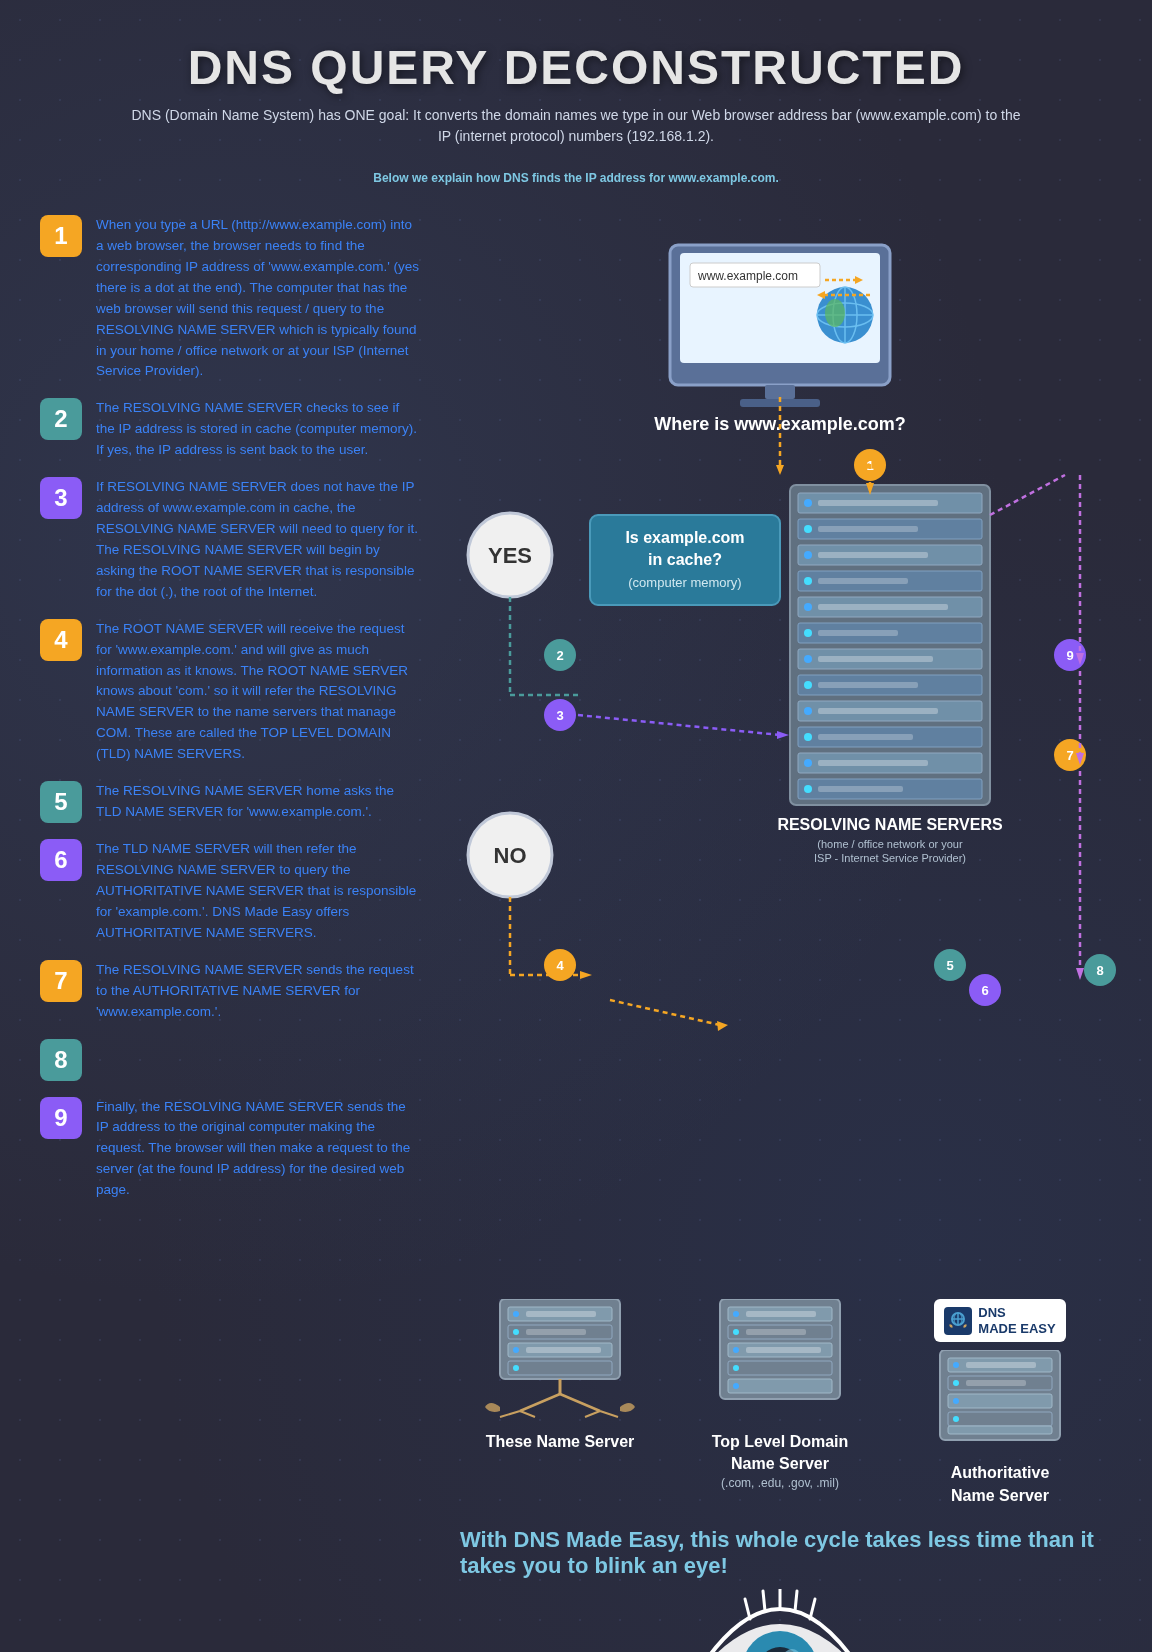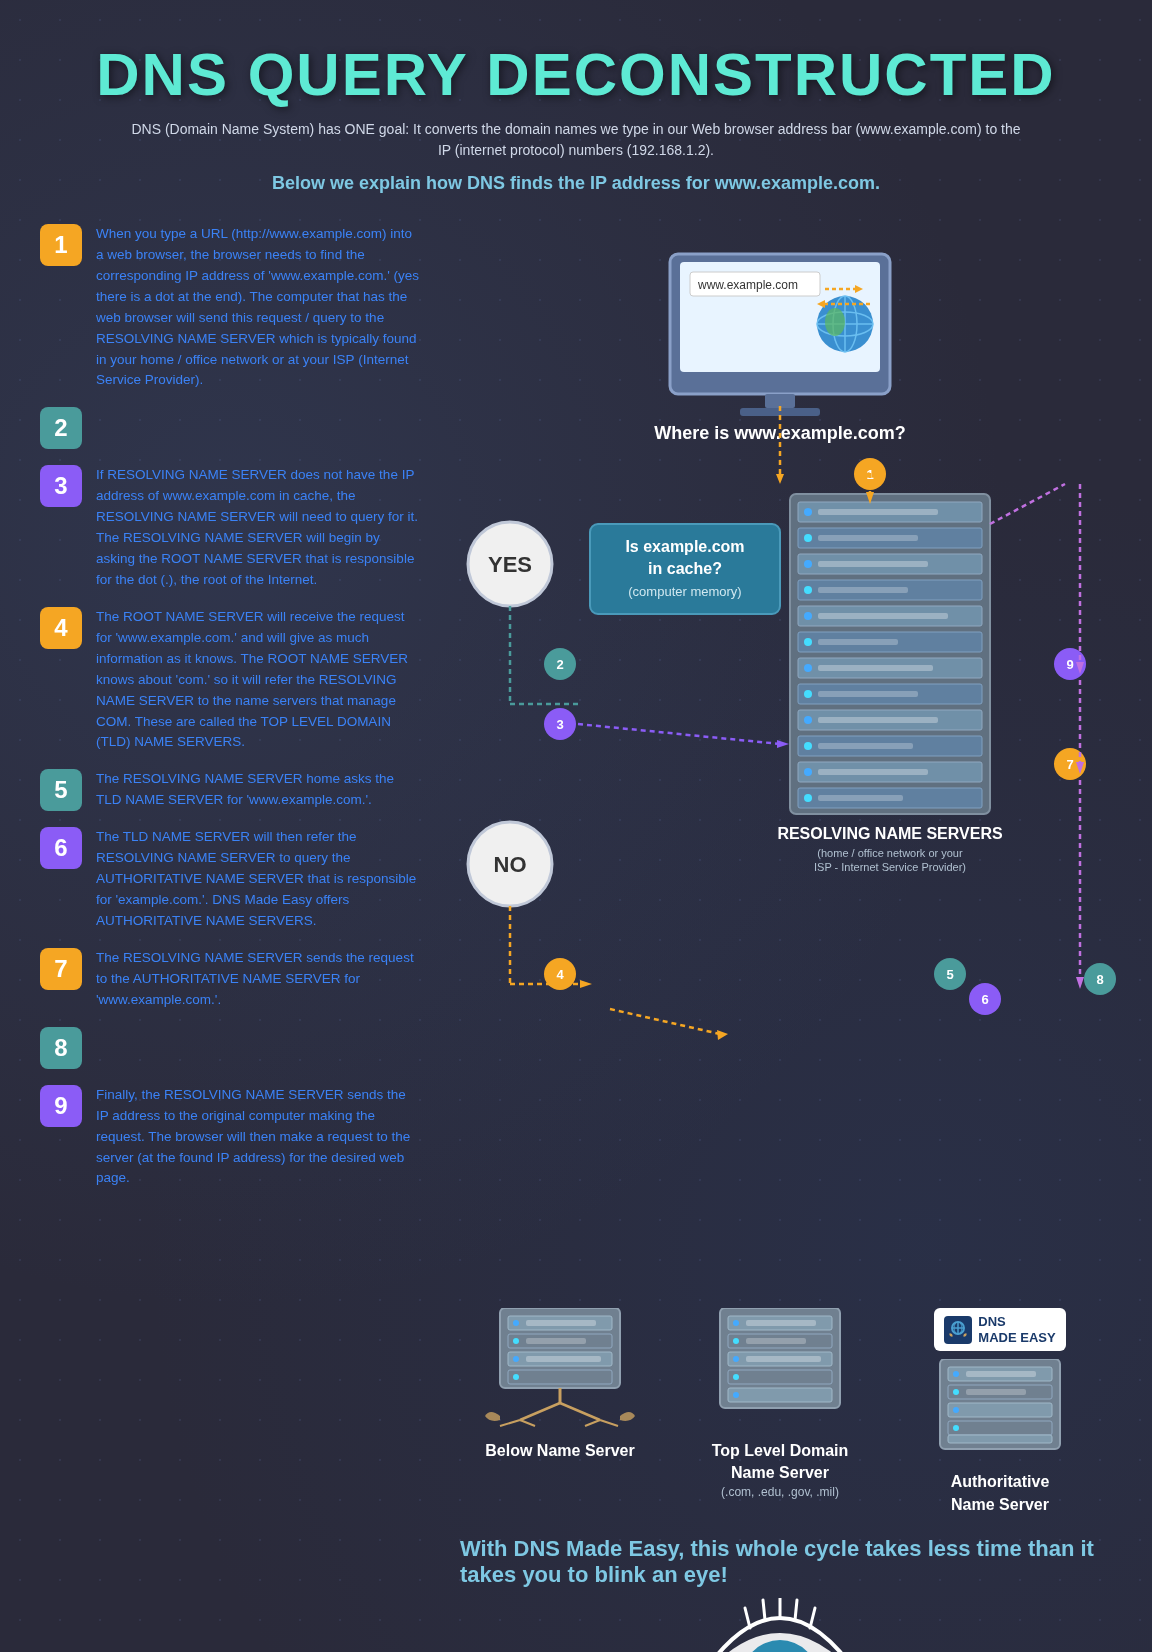--- a/index.html
+++ b/index.html
@@ -31,39 +31,39 @@
       width: 1152px;
       padding: 20px 40px;
     }
 
     
     .header {
       text-align: center;
       padding: 20px 0 10px;
     }
     .main-title {
-      font-size: 60px;
+      font-size: 48px;
       font-weight: 900;
-      color: #5eead4;
+      color: #e5e5e5;
       letter-spacing: 2px;
       text-shadow: 2px 2px 8px rgba(0,0,0,0.5);
     }
     .subtitle {
       font-size: 14px;
       color: #d0d8e8;
       margin-top: 10px;
       line-height: 1.5;
       max-width: 900px;
       margin-left: auto;
       margin-right: auto;
     }
     .highlight-text {
-      font-size: 18px;
+      font-size: 12px;
       color: #7ec8e3;
-      margin-top: 12px;
+      margin-top: 24px;
       font-weight: bold;
       text-align: center;
     }
 
     
     .main-content {
       display: flex;
       margin-top: 20px;
       gap: 20px;
       position: relative;
@@ -186,20 +186,21 @@
 
     <div class="steps-column">
 
       <div class="step-item s1">
         <div class="step-number">1</div>
         <div class="step-text">When you type a URL (http://www.example.com) into a web browser, the browser needs to find the corresponding IP address of 'www.example.com.' (yes there is a dot at the end). The computer that has the web browser will send this request / query to the RESOLVING NAME SERVER which is typically found in your home / office network or at your ISP (Internet Service Provider).</div>
       </div>
 
       <div class="step-item s2">
         <div class="step-number">2</div>
+        <div class="step-text">The RESOLVING NAME SERVER checks to see if the IP address is stored in cache (computer memory).  If yes, the IP address is sent back to the user.</div>
       </div>
 
       <div class="step-item s3">
         <div class="step-number">3</div>
         <div class="step-text">If RESOLVING NAME SERVER does not have the IP address of www.example.com in cache, the RESOLVING NAME SERVER will need to query for it.  The RESOLVING NAME SERVER will begin by asking the ROOT NAME SERVER that is responsible for the dot (.), the root of the Internet.</div>
       </div>
 
       <div class="step-item s4">
         <div class="step-number">4</div>
         <div class="step-text">The ROOT NAME SERVER will receive the request for 'www.example.com.' and will give as much information as it knows.  The ROOT NAME SERVER knows about 'com.' so it will refer the RESOLVING NAME SERVER to the name servers that manage COM. These are called the TOP LEVEL DOMAIN (TLD) NAME SERVERS.</div>
@@ -415,21 +416,21 @@
               <line x1="80" y1="95" x2="40" y2="112" stroke="#c8a060" stroke-width="2.5"></line>
               <line x1="80" y1="95" x2="120" y2="112" stroke="#c8a060" stroke-width="2.5"></line>
               <line x1="40" y1="112" x2="20" y2="118" stroke="#c8a060" stroke-width="2"></line>
               <line x1="40" y1="112" x2="55" y2="118" stroke="#c8a060" stroke-width="2"></line>
               <line x1="120" y1="112" x2="105" y2="118" stroke="#c8a060" stroke-width="2"></line>
               <line x1="120" y1="112" x2="138" y2="118" stroke="#c8a060" stroke-width="2"></line>
 
               <path d="M20,108 Q10,100 5,108 Q10,115 20,112" fill="#c8a060" opacity="0.8"></path>
               <path d="M140,108 Q150,100 155,108 Q150,115 140,112" fill="#c8a060" opacity="0.8"></path>
             </svg>
-            <div class="server-item-label">Below Name Server</div>
+            <div class="server-item-label">These Name Server</div>
           </div>
 
           <div class="server-item">
             <svg width="160" height="120" viewBox="0 0 160 120">
               <rect x="20" y="0" width="120" height="100" rx="5" fill="#708090" stroke="#90a0b0" stroke-width="2"></rect>
               <rect x="28" y="8" width="104" height="14" rx="2" fill="#809aac" stroke="#a0b8c8" stroke-width="1"></rect>
               <circle cx="36" cy="15" r="3" fill="#4af"></circle>
               <rect x="46" y="12" width="70" height="6" rx="2" fill="rgba(255,255,255,0.3)"></rect>
               <rect x="28" y="26" width="104" height="14" rx="2" fill="#708090" stroke="#90a8c0" stroke-width="1"></rect>
               <circle cx="36" cy="33" r="3" fill="#4df"></circle>

